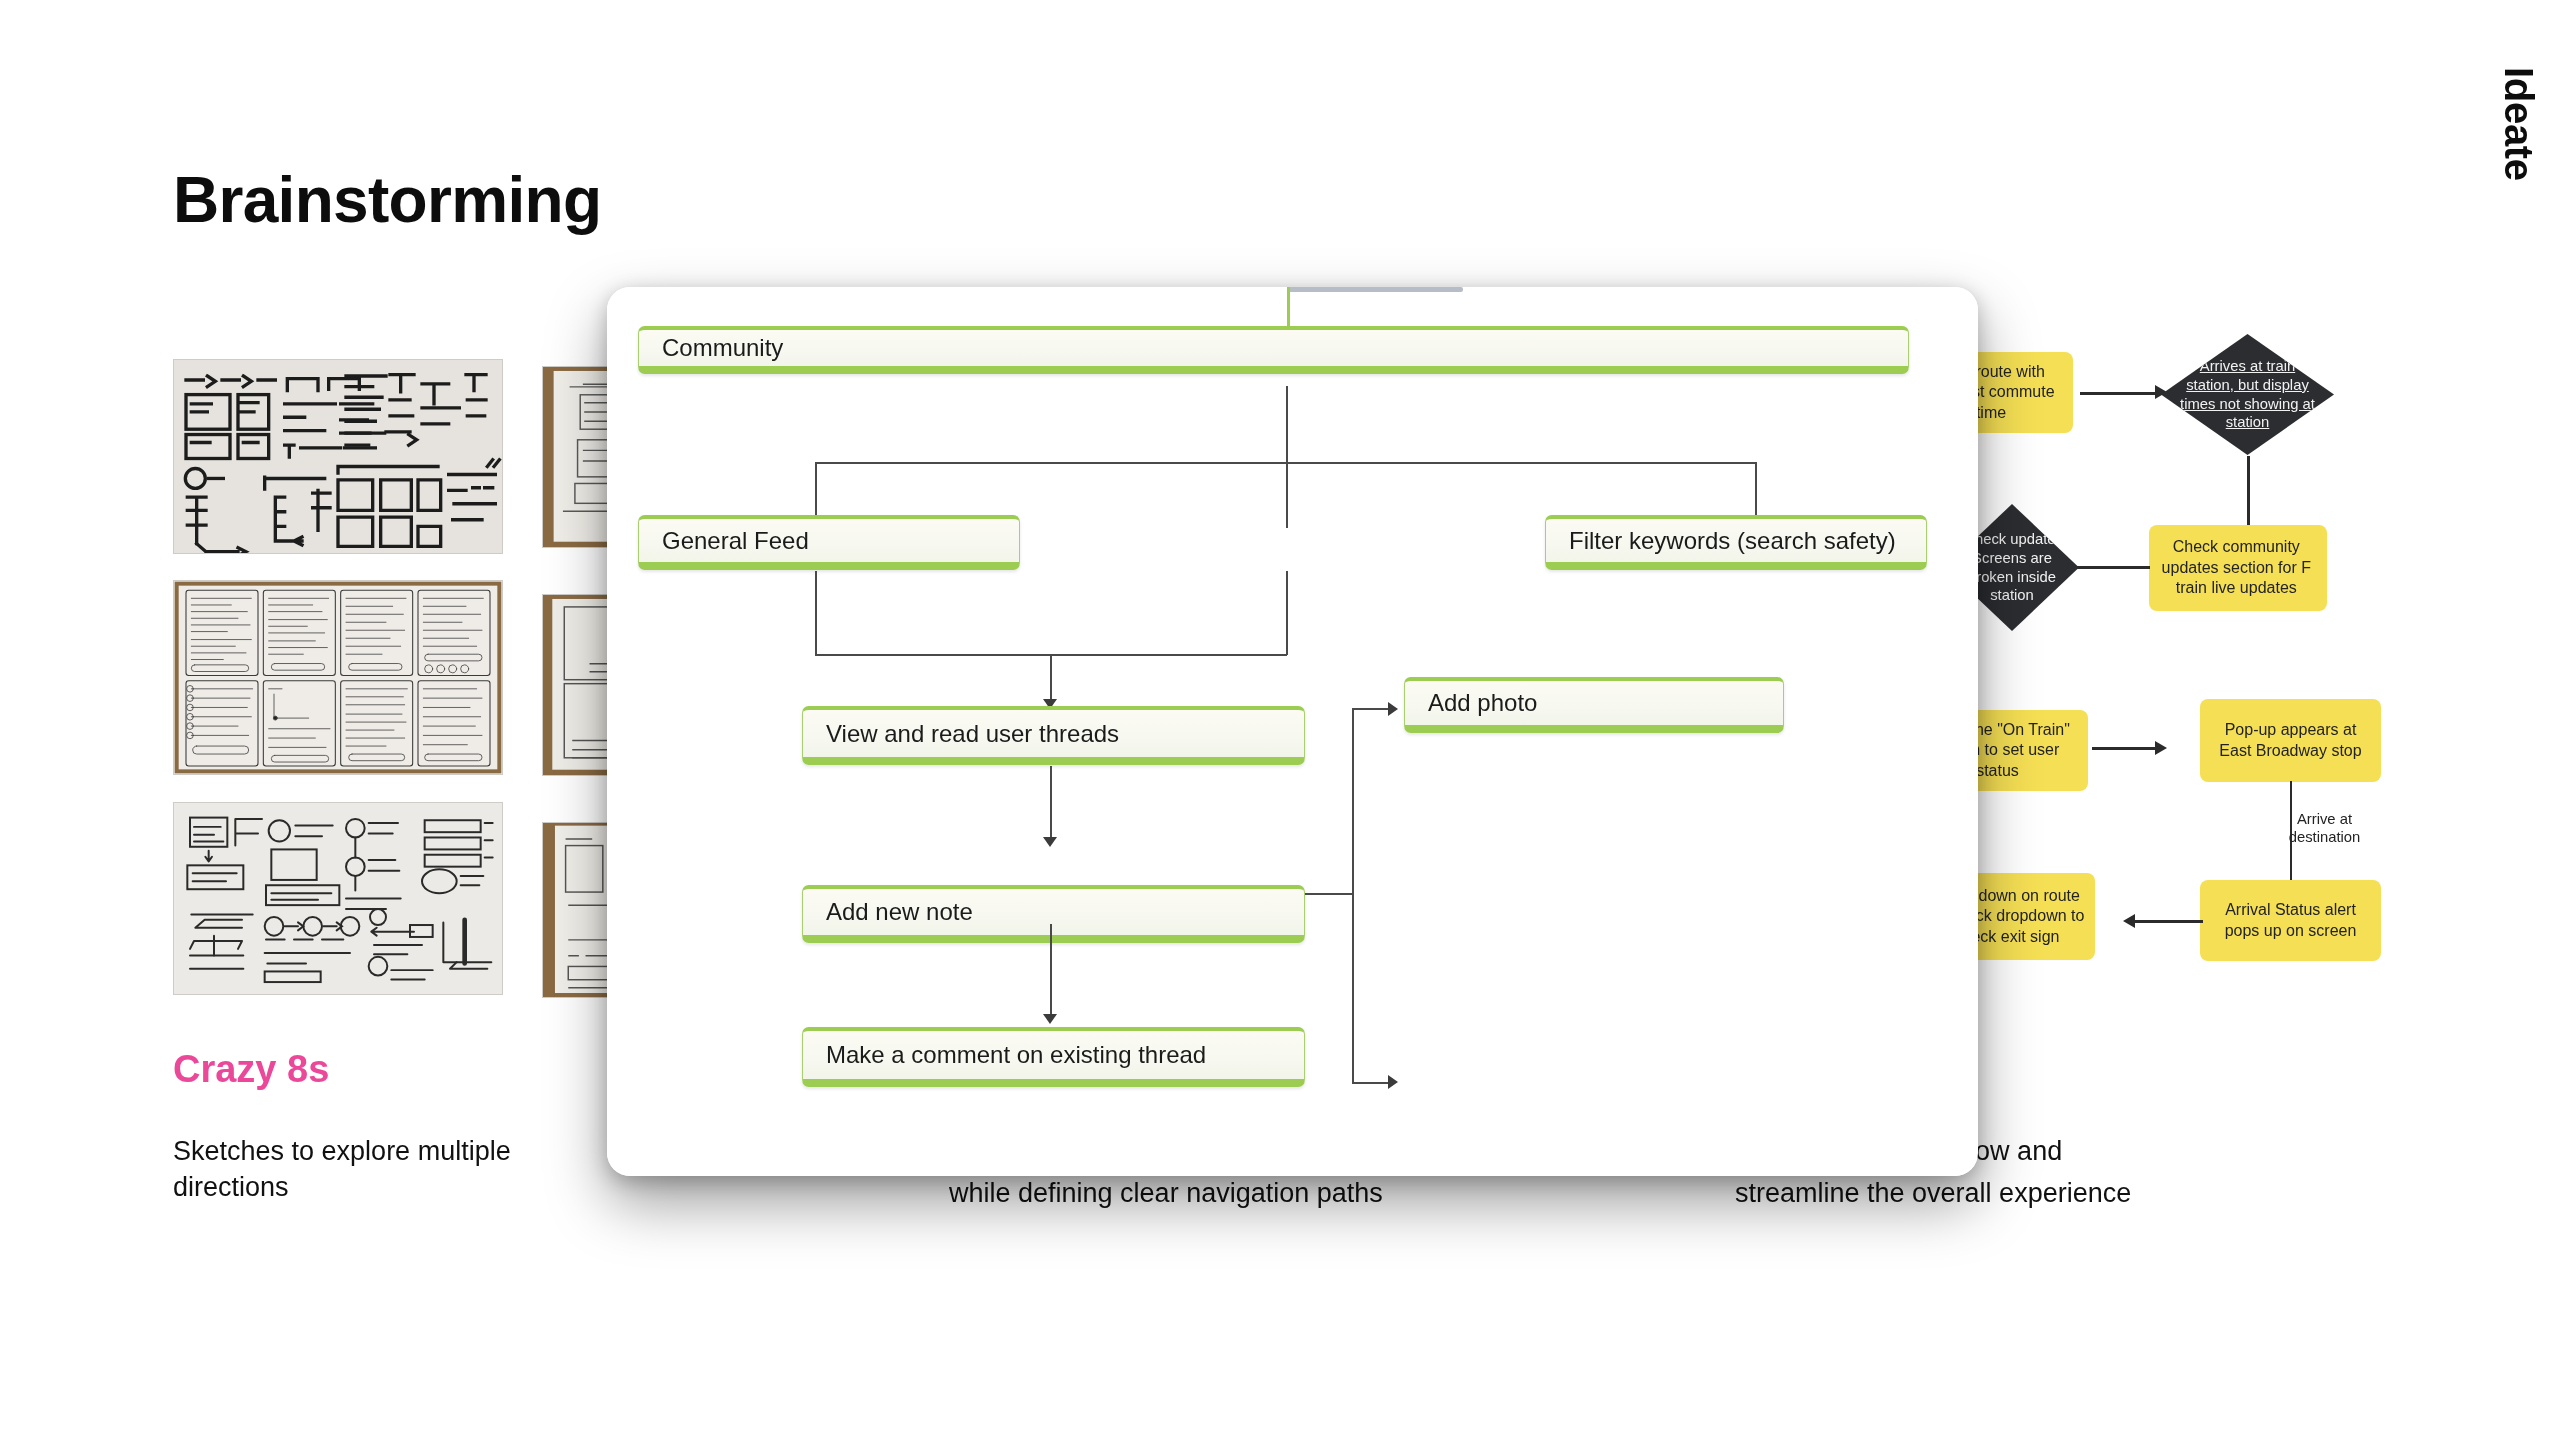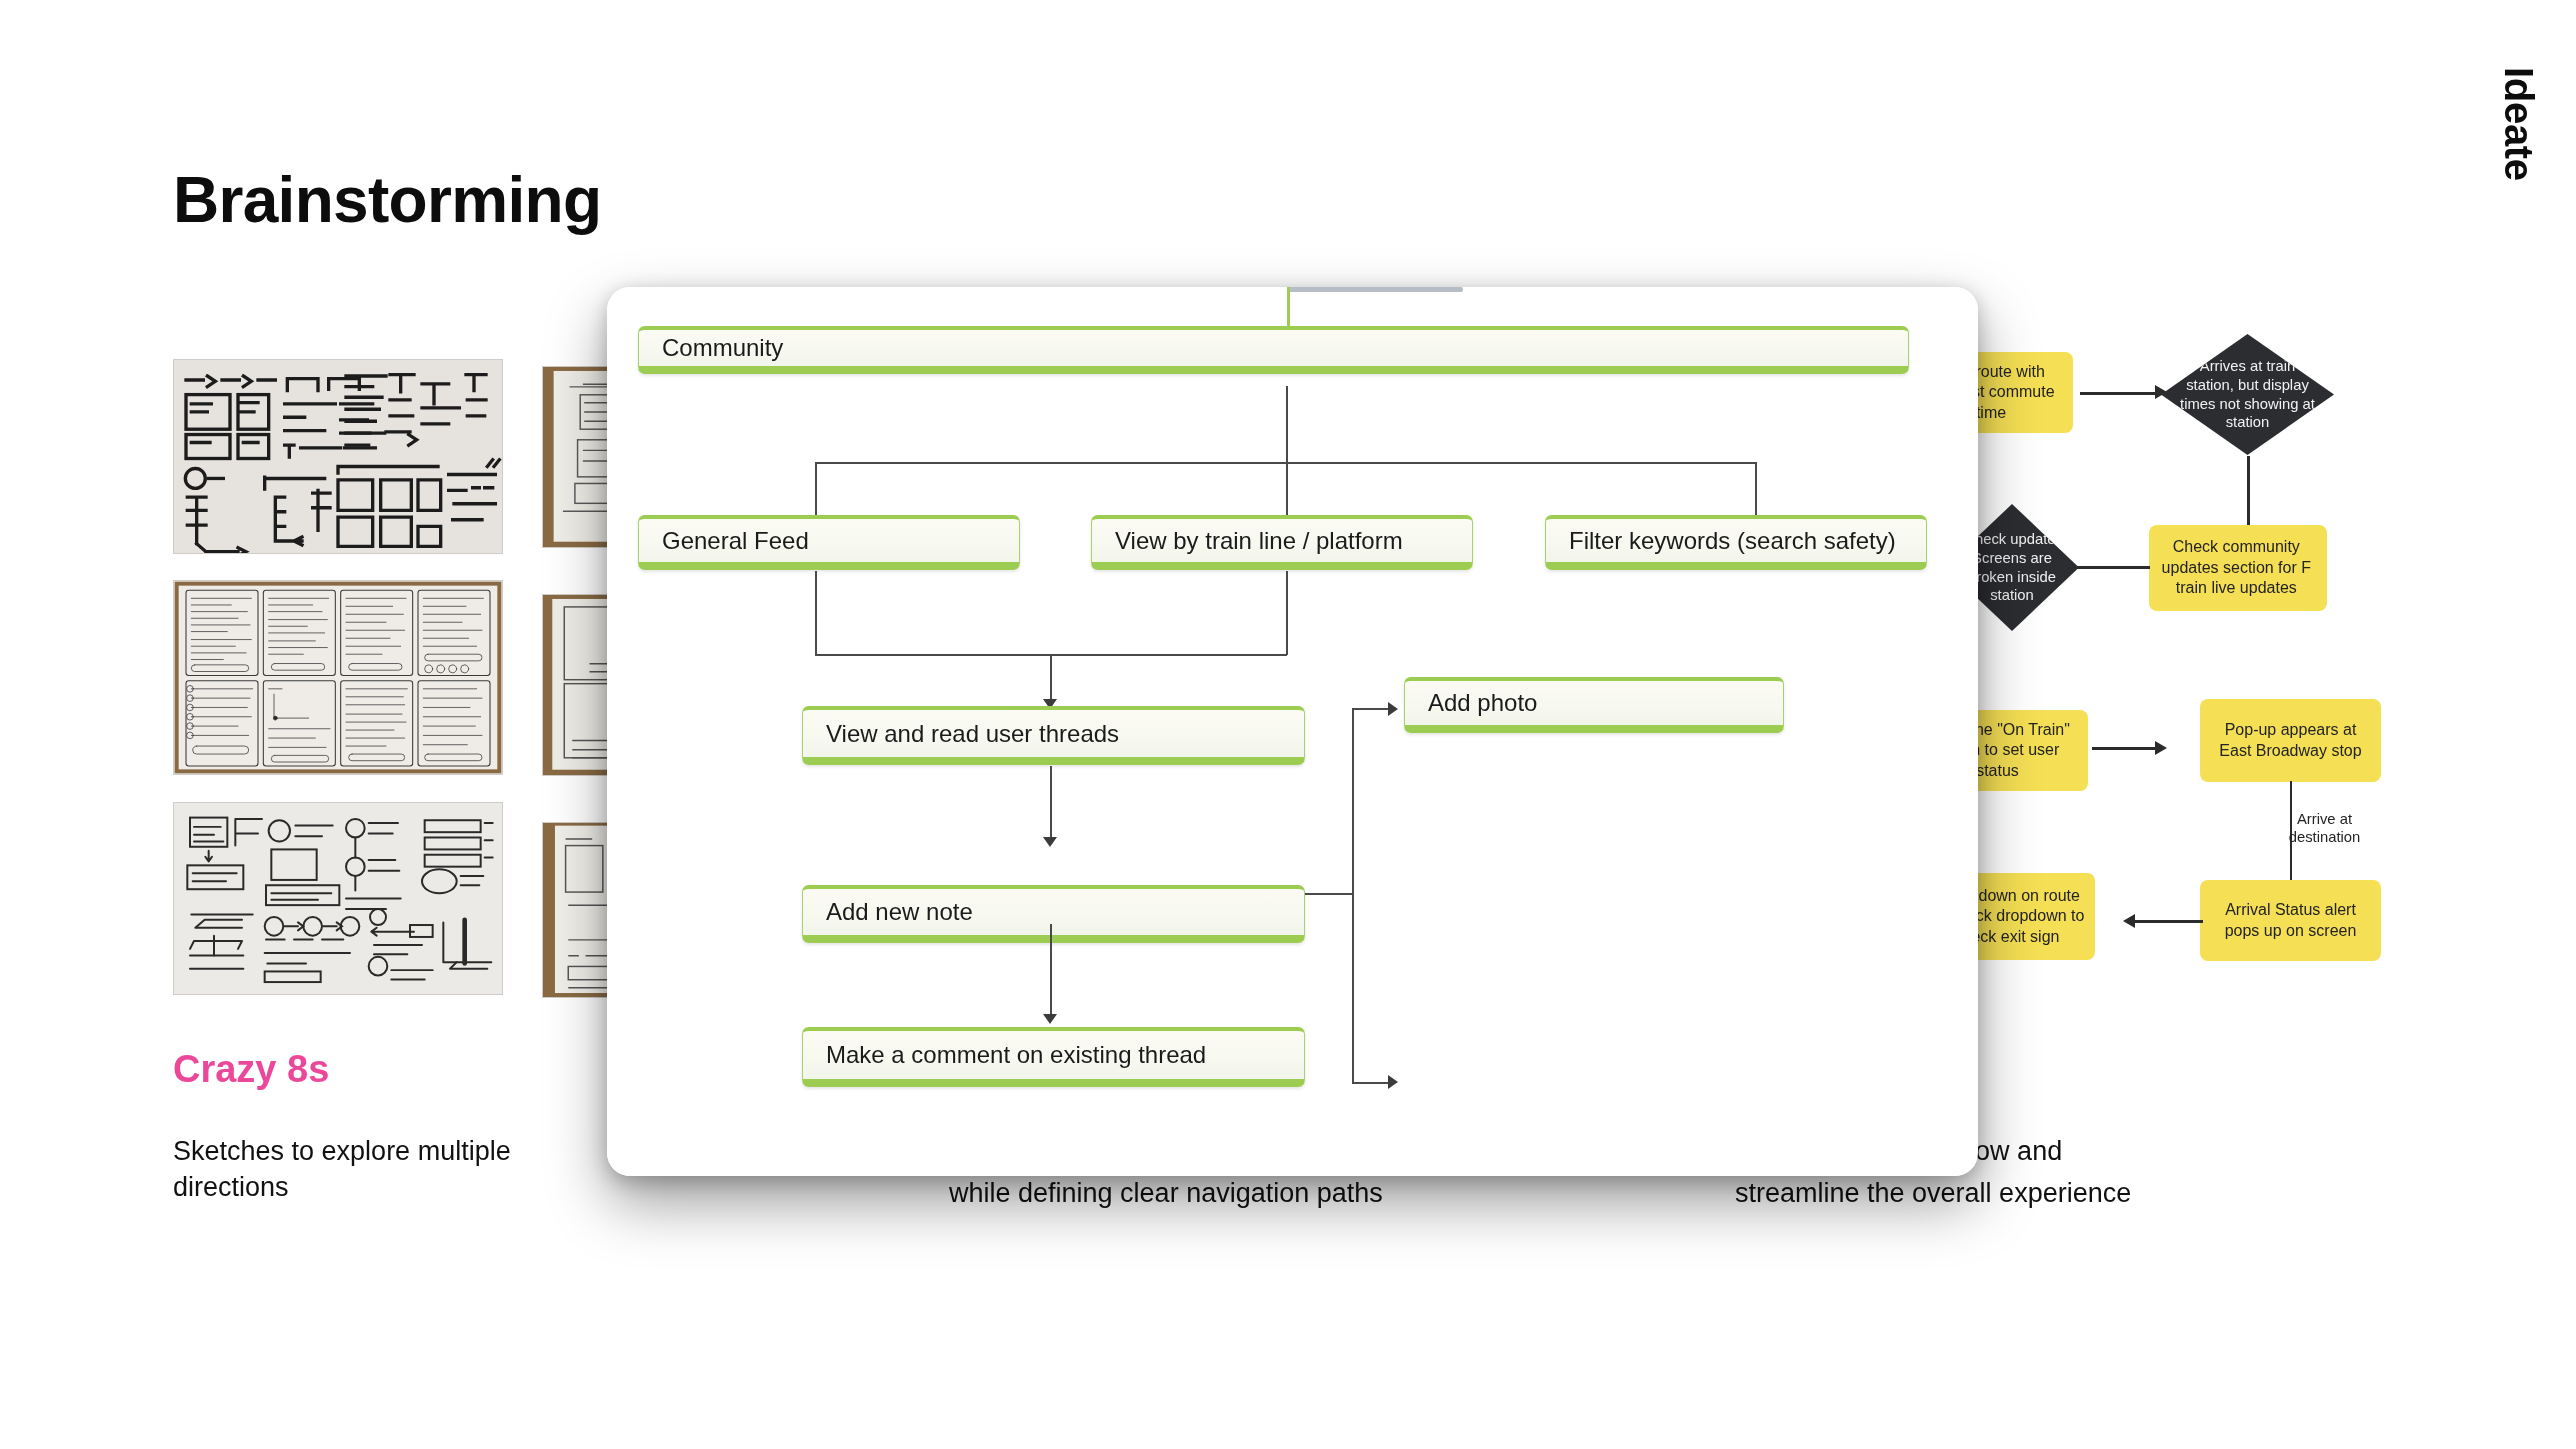--- a/index.html
+++ b/index.html
@@ -334,21 +334,21 @@
 
   <div class="col-caption-body" style="left:949px; top:1176px; width:604px;">while defining clear navigation paths</div>
 
   <div class="col-caption-body" style="left:1735px; top:1134px; width:684px;">es in the user workflow and</div>
   <div class="col-caption-body" style="left:1735px; top:1176px; width:684px;">streamline the overall experience</div>
 
   <div>
     <div class="jm-note" style="left:1909px; top:352px; width:164px; height:81px;">Take route with shortest commute time</div>
     <div class="jm-line" style="left:2080px; top:392px; width:78px; height:2.7px;"></div>
     <div class="ar-r" style="left:2155px; top:385px;"></div>
-    <div class="jm-diamond" style="left:2161px; top:334px; width:173px; height:121px;">Arrives at train station, but display times not showing at station</div>
+    <div class="jm-diamond" style="left:2161px; top:334px; width:173px; height:121px;text-decoration:underline;">Arrives at train station, but display times not showing at station</div>
 
     <div class="jm-line" style="left:2247px; top:456px; width:2.7px; height:72px;"></div>
     <div class="ar-d" style="left:2241px; top:526px;"></div>
     <div class="jm-note" style="left:2149px; top:525px; width:178px; height:86px;padding-left:6px;">Check community updates section for F train live updates</div>
 
     <div class="jm-line" style="left:2063px; top:566px; width:87px; height:2.7px;"></div>
     <div class="ar-l" style="left:2053px; top:559px;"></div>
     <div class="jm-diamond" style="left:1945px; top:504px; width:134px; height:127px;">Check update: Screens are broken inside station</div>
 
     <div class="jm-note" style="left:1907px; top:710px; width:181px; height:81px;">Press the "On Train" button to set user status</div>
@@ -377,21 +377,20 @@
       <div class="fc-node" style="left:31px; top:39px; width:1271px; height:48px;">Community</div>
 
       <div class="fc-line fc-v" style="left:679px; top:99px; height:77px;"></div>
 
       <div class="fc-line fc-h" style="left:208px; top:175px; width:942px;"></div>
       <div class="fc-line fc-v" style="left:208px; top:175px; height:66px;"></div>
       <div class="fc-line fc-v" style="left:679px; top:175px; height:66px;"></div>
       <div class="fc-line fc-v" style="left:1148px; top:175px; height:66px;"></div>
 
       <div class="fc-node" style="left:31px; top:228px; width:382px; height:55px;">General Feed</div>
-      <div class="fc-node" style="left:484px; top:228px; width:382px; height:55px;">View by train line / platform</div>
       <div class="fc-node" style="left:938px; top:228px; width:382px; height:55px;">Filter keywords (search safety)</div>
 
       <div class="fc-line fc-v" style="left:208px; top:284px; height:84px;"></div>
       <div class="fc-line fc-v" style="left:679px; top:284px; height:84px;"></div>
       <div class="fc-line fc-h" style="left:208px; top:367px; width:472px;"></div>
       <div class="fc-line fc-v" style="left:443px; top:367px; height:48px;"></div>
       <div class="fc-arrow" style="left:436px; top:412px;"></div>
 
       <div class="fc-node" style="left:195px; top:419px; width:503px; height:59px;">View and read user threads</div>
 

